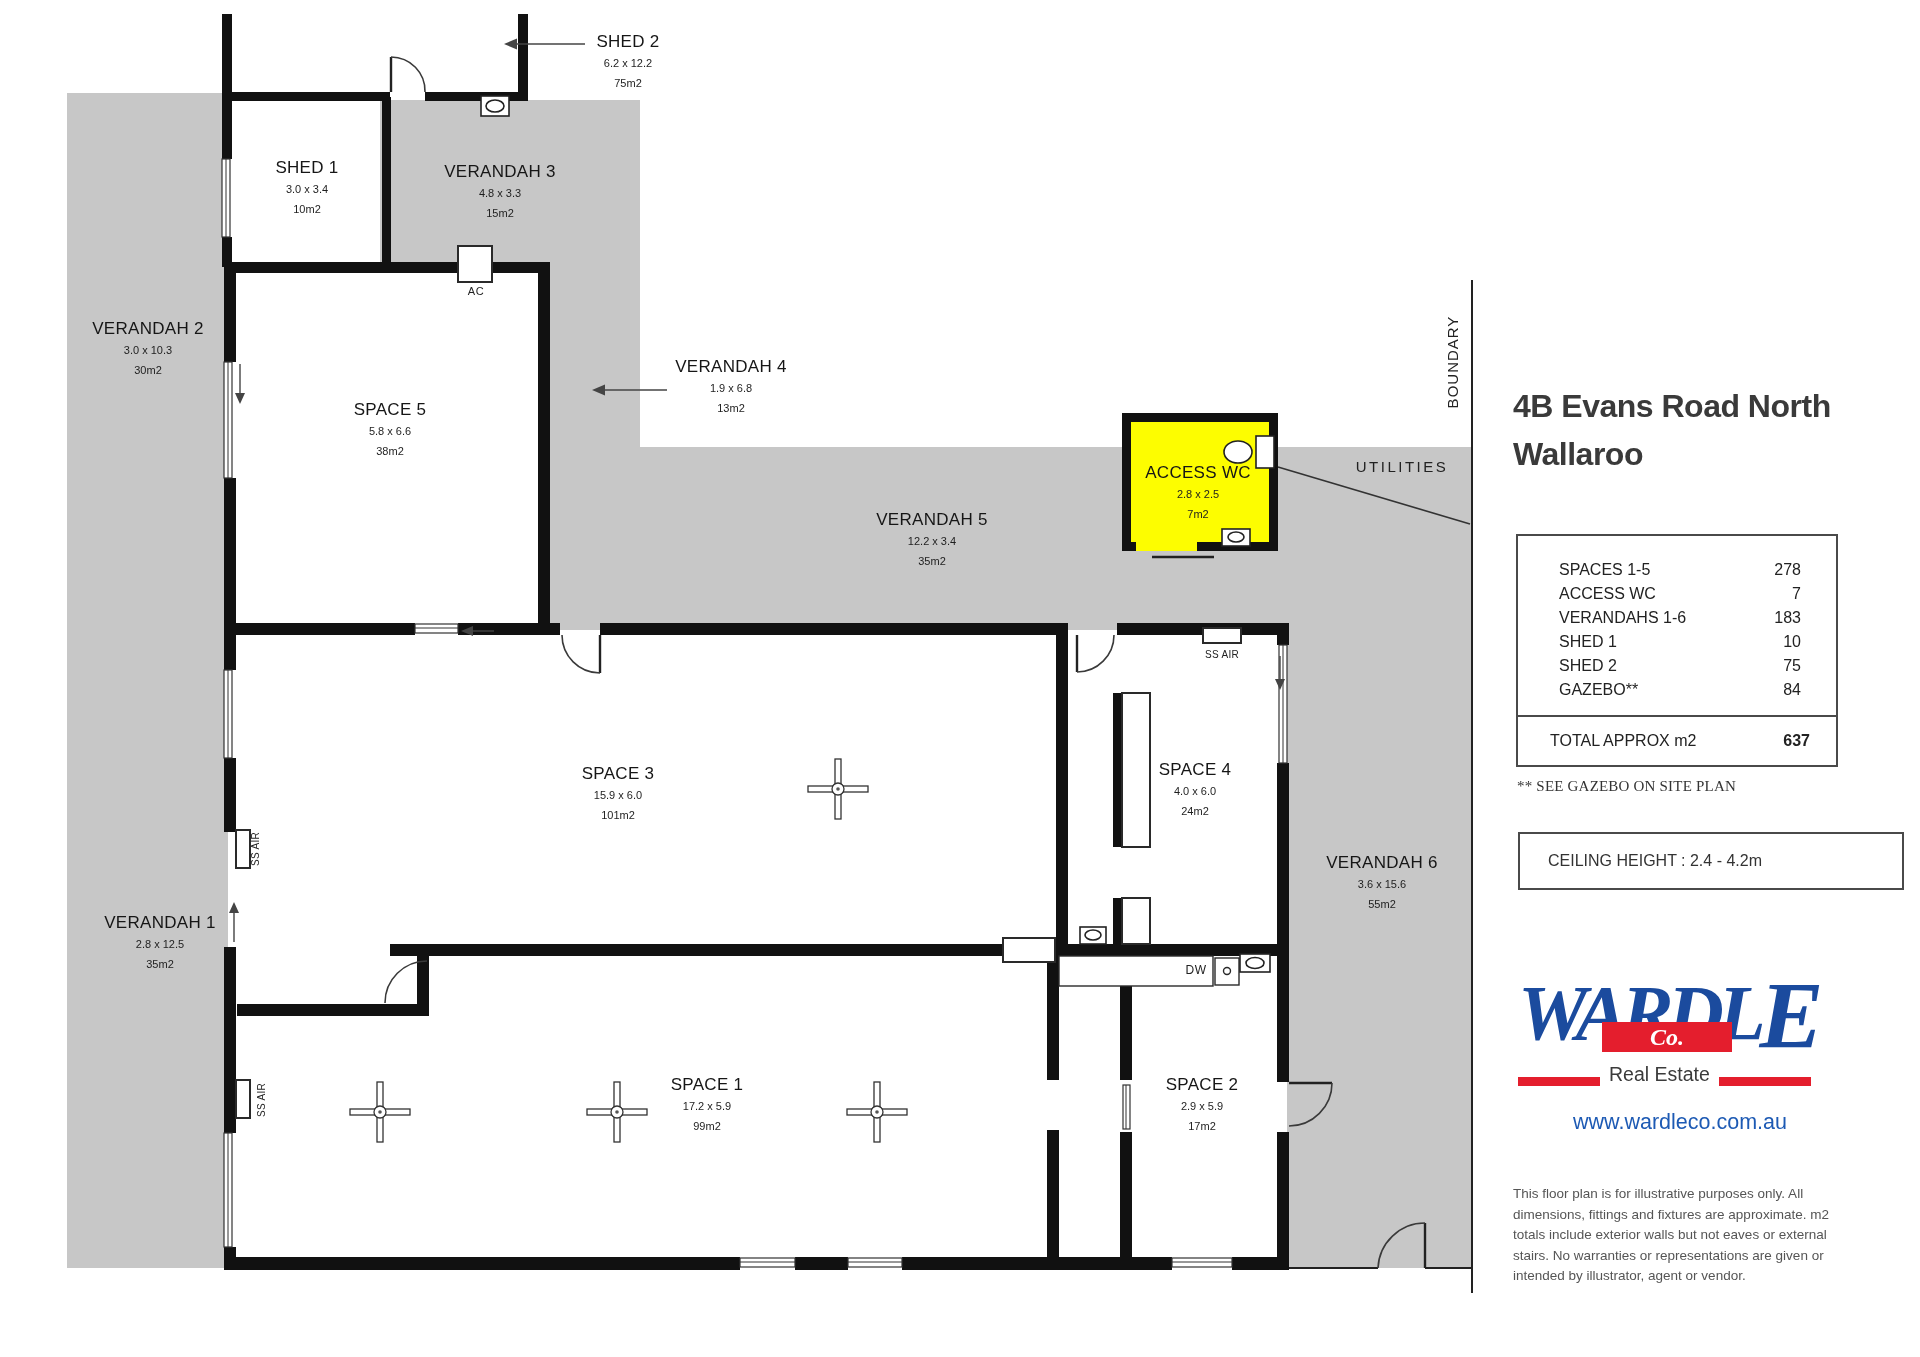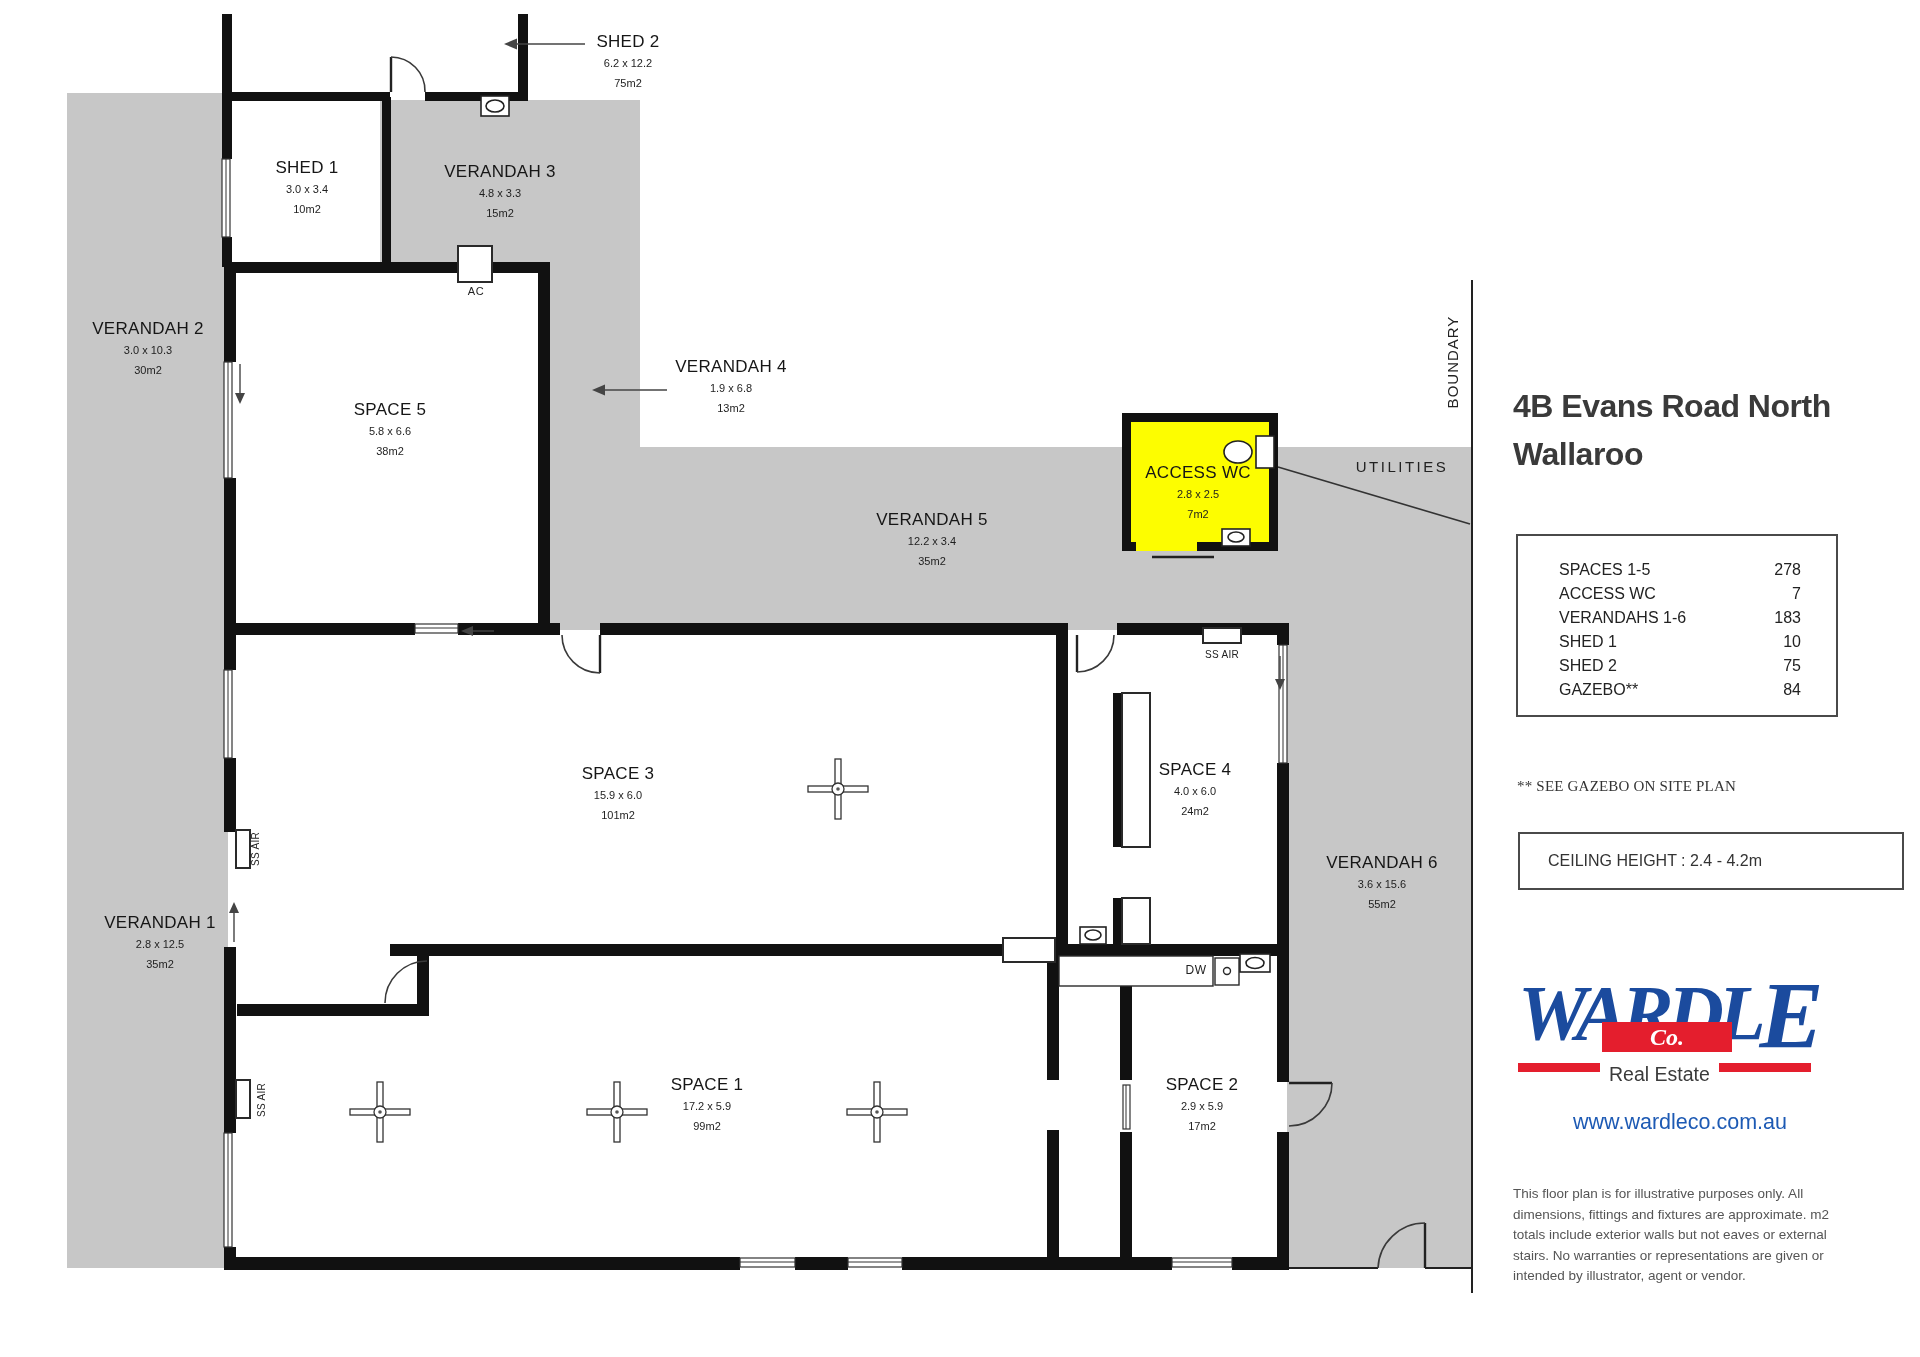--- a/index.html
+++ b/index.html
@@ -44,21 +44,21 @@
   .ceiling-box{position:absolute;left:1518px;top:832px;width:386px;height:58px;border:2px solid #4a4a4a;
                display:flex;align-items:center;padding-left:28px;font-size:16px;color:#333;box-sizing:border-box;}
   .logo{position:absolute;left:1518px;top:972px;width:324px;}
   .logo-word{position:relative;height:86px;font-family:"Liberation Serif",serif;font-style:italic;font-weight:700;
              color:var(--blue,#1b4b9e);white-space:nowrap;}
   .logo-wardl{font-size:78px;letter-spacing:-6px;line-height:82px;}
   .logo-e{font-size:96px;line-height:82px;vertical-align:-9px;}
   .logo-co{position:absolute;left:84px;top:50px;width:130px;height:30px;background:var(--red,#e41e2d);
            display:flex;align-items:center;justify-content:center;}
   .logo-co span{font-family:"Liberation Serif",serif;font-style:italic;font-weight:700;font-size:24px;color:#fff;}
-  .logo-tagline-row{display:flex;align-items:flex-start;margin-top:5px;}
+  .logo-tagline-row{display:flex;align-items:flex-end;margin-top:5px;}
   .redbar{flex:0 0 82px;height:9px;background:var(--red,#e41e2d);}
   .redbar.right{flex-basis:92px;}
   .tagline-text{font-size:19.5px;color:#3b3b3b;margin:0 9px;white-space:nowrap;}
   .logo-url{text-align:center;font-size:21.5px;font-weight:400;color:var(--urlblue,#1d5ab4);margin-top:24px;}
   .disclaimer{position:absolute;left:1513px;top:1184px;width:320px;font-size:13.5px;line-height:20.5px;
               color:#555;white-space:pre-line;}
 </style>
 </head>
 <body>
 
@@ -342,20 +342,24 @@
           </div>
           <div class="arow">
             <span class="alabel">SHED 2</span>
             <span class="avalue">75</span>
           </div>
           <div class="arow">
             <span class="alabel">GAZEBO**</span>
             <span class="avalue">84</span>
           </div>
         </div>
+      <div class="total-row">
+        <span class="alabel">TOTAL APPROX m2</span>
+        <span class="avalue total">637</span>
+      </div>
     </div>
 
     <div class="gazebo-note">** SEE GAZEBO ON SITE PLAN</div>
 
     <div class="ceiling-box">
       <span>CEILING HEIGHT : 2.4 - 4.2m</span>
     </div>
 
     <div class="logo">
       <div class="logo-word">

